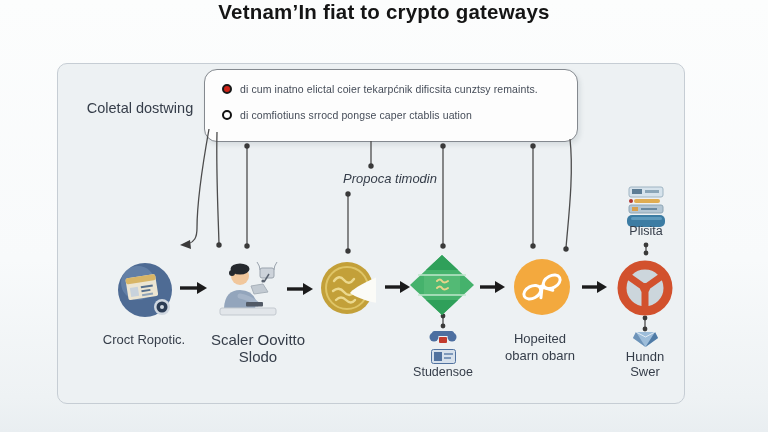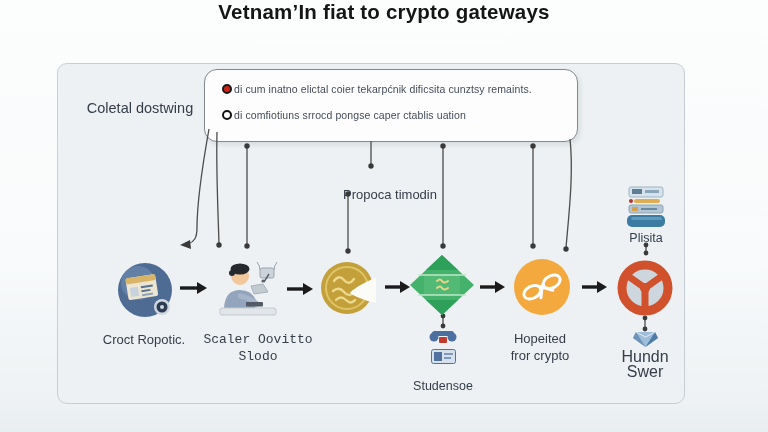--- a/index.html
+++ b/index.html
@@ -15,21 +15,21 @@
   }
   .panel{
     left:57px;top:63px;width:626px;height:339px;
     background:#edf1f3;border:1.2px solid #c6cdd4;border-radius:10px;
   }
   .callout{
     left:204px;top:69px;width:372px;height:71px;
     background:#fdfdfd;border:1.6px solid #84898f;border-radius:13px;
     box-shadow:2px 3px 5px rgba(60,70,80,.12);
   }
-  .bullet-row{position:absolute;left:17px;display:flex;align-items:center;gap:2px;}
+  .bullet-row{position:absolute;left:17px;display:flex;align-items:center;gap:8px;}
   .bullet{width:6px;height:6px;border-radius:50%;flex:0 0 auto;}
   .b-red{background:#cf2318;border:2.6px solid #181818;}
   .b-ring{background:#ffffff;border:2.6px solid #121212;}
   .bullet-text{font-size:10.5px;color:#454c58;letter-spacing:.1px;white-space:nowrap;}
   .lbl{position:absolute;color:#353d49;text-align:center;}
   .connectors, .arrows{position:absolute;left:0;top:0;pointer-events:none;}
 </style>
 </head>
 <body>
 
@@ -97,21 +97,21 @@
     <g fill="#1b1b1b">
       <polygon points="197,282 197,294 207,288"></polygon>
       <polygon points="303,283 303,295 313,289"></polygon>
       <polygon points="400,281 400,293 410,287"></polygon>
       <polygon points="495,281 495,293 505,287"></polygon>
       <polygon points="597,281 597,293 607,287"></polygon>
     </g>
   </svg>
 
   <div class="abs lbl" style="left:70px;top:100px;width:140px;font-size:14.5px;">Coletal dostwing</div>
-  <div class="abs lbl" style="left:330px;top:187px;width:120px;font-size:13px;">Propoca timodin</div>
+  <div class="abs lbl" style="left:330px;top:171px;width:120px;font-size:13px;font-style:italic;">Propoca timodin</div>
 
   <svg class="abs" style="left:117px;top:262px;" width="56" height="56" viewBox="0 0 56 56">
     <circle cx="28" cy="28" r="27" fill="#4e6b94"></circle>
     <circle cx="21" cy="21" r="17" fill="#7290b5" opacity=".55"></circle>
     <g transform="rotate(-9 26 26)">
       <rect x="10" y="14" width="30" height="22" rx="2" fill="#ece5d2"></rect>
       <rect x="10" y="14" width="30" height="6" rx="2" fill="#d8b566"></rect>
       <rect x="13" y="24" width="8" height="9" fill="#c8d2dc"></rect>
       <rect x="24" y="24" width="12" height="2" fill="#57708e"></rect>
       <rect x="24" y="28" width="9" height="2" fill="#57708e"></rect>
@@ -133,21 +133,21 @@
     <circle cx="47" cy="23" r="1.6" fill="#5a6370"></circle>
     <circle cx="24" cy="18" r="9" fill="#f1c79c"></circle>
     <ellipse cx="24" cy="11" rx="9.5" ry="5.5" fill="#26292e"></ellipse>
     <circle cx="16" cy="15" r="3" fill="#26292e"></circle>
     <path d="M8,50 q1,-18 16,-18 q13,0 17,13 l-2,5 z" fill="#93a5bc"></path>
     <path d="M24,38 q10,2 17,8" stroke="#a5b4c8" stroke-width="5" fill="none" stroke-linecap="round"></path>
     <path d="M38,36 l-3,-8 12,-2 5,8 z" fill="#c2cad2" stroke="#a8b1ba" stroke-width="1"></path>
     <rect x="30" y="44" width="17" height="4.5" rx="1" fill="#525a66"></rect>
     <rect x="4" y="50" width="56" height="7" rx="2" fill="#e2e6ea" stroke="#c3c9cf" stroke-width="1"></rect>
   </svg>
-  <div class="abs lbl" style="left:202px;top:331px;width:112px;font-size:13px;line-height:17px;font-family:Liberation Mono, monospace;">
+  <div class="abs lbl" style="left:202px;top:331px;width:112px;font-size:15px;line-height:17px;">
     <div>Scaler Oovitto</div>
     <div>Slodo</div>
   </div>
 
   <svg class="abs" style="left:320px;top:261px;" width="56" height="56" viewBox="0 0 56 56">
     <circle cx="27" cy="27" r="26" fill="#c3a039"></circle>
     <circle cx="27" cy="27" r="21" fill="none" stroke="#dfc567" stroke-width="2"></circle>
     <g stroke="#ecd98f" stroke-width="2.4" fill="none" stroke-linecap="round">
       <path d="M14,20 q5,-7 10,-1 t10,-1"></path>
       <path d="M13,30 q6,-5 11,1 t11,0"></path>
@@ -174,66 +174,66 @@
     <circle cx="23" cy="8" r="4.5" fill="#4d6fa0"></circle>
     <rect x="3" y="2" width="22" height="5" rx="2.5" fill="#4d6fa0"></rect>
     <rect x="10" y="8" width="8" height="6" rx="1" fill="#c23b2e"></rect>
   </svg>
   <svg class="abs" style="left:431px;top:349px;" width="25" height="15" viewBox="0 0 25 15">
     <rect x="0.5" y="0.5" width="24" height="14" rx="2" fill="#d7e1ec" stroke="#51729f"></rect>
     <rect x="3" y="3" width="8" height="9" fill="#51729f"></rect>
     <rect x="13" y="4" width="9" height="2" fill="#7e99bb"></rect>
     <rect x="13" y="8" width="7" height="2" fill="#7e99bb"></rect>
   </svg>
-  <div class="abs lbl" style="left:387px;top:378px;width:112px;font-size:12.5px;line-height:16px;">
+  <div class="abs lbl" style="left:387px;top:364px;width:112px;font-size:12.5px;line-height:16px;">
     <div>Studensoe</div>
   </div>
 
   <svg class="abs" style="left:513px;top:258px;" width="58" height="58" viewBox="0 0 58 58">
     <circle cx="29" cy="29" r="28" fill="#f3a93e"></circle>
     <g transform="rotate(-28 29 29)" stroke="#ffffff" stroke-width="3" fill="none" stroke-linecap="round">
       <ellipse cx="18" cy="29" rx="9" ry="6"></ellipse>
       <ellipse cx="40" cy="29" rx="9" ry="6"></ellipse>
       <path d="M29,29 l-6,9"></path>
       <path d="M29,29 l8,8"></path>
     </g>
     <circle cx="29" cy="29" r="2.6" fill="#ffffff"></circle>
   </svg>
   <div class="abs lbl" style="left:484px;top:330px;width:112px;font-size:13px;line-height:17px;">
     <div>Hopeited</div>
-    <div>fror crypto</div>
+    <div>obarn obarn</div>
   </div>
 
   <svg class="abs" style="left:626px;top:186px;" width="40" height="46" viewBox="0 0 40 46">
     <rect x="3" y="1" width="34" height="10" rx="2" fill="#d6e3ec" stroke="#9fb4c2" stroke-width="1"></rect>
     <rect x="6" y="3" width="10" height="5" fill="#5d7d95"></rect>
     <rect x="19" y="4" width="14" height="3" fill="#8ba6b8"></rect>
     <circle cx="5" cy="15" r="2" fill="#b03530"></circle>
     <rect x="8" y="13" width="26" height="4" rx="2" fill="#e0ad52"></rect>
     <rect x="3" y="19" width="34" height="8" rx="2" fill="#b3c6d4" stroke="#8fa6b5" stroke-width="1"></rect>
     <rect x="6" y="21" width="6" height="4" fill="#d8a04e"></rect>
     <rect x="15" y="22" width="16" height="2" fill="#6b8aa0"></rect>
     <rect x="1" y="29" width="38" height="12" rx="5" fill="#3c7ca3"></rect>
     <rect x="5" y="31" width="31" height="3" rx="1.5" fill="#5e9abd"></rect>
   </svg>
-  <div class="abs lbl" style="left:611px;top:231px;width:70px;font-size:12.5px;">Plisita</div>
+  <div class="abs lbl" style="left:611px;top:224px;width:70px;font-size:12.5px;">Plisita</div>
   <svg class="abs" style="left:617px;top:260px;" width="56" height="56" viewBox="0 0 56 56">
     <circle cx="28" cy="28" r="23" fill="#ccd6dc"></circle>
     <circle cx="28" cy="28" r="23" fill="none" stroke="#d2512d" stroke-width="9"></circle>
     <g stroke="#d2512d" stroke-width="7" stroke-linecap="round">
       <line x1="28" y1="28" x2="28" y2="48"></line>
       <line x1="28" y1="28" x2="11" y2="16"></line>
       <line x1="28" y1="28" x2="45" y2="16"></line>
     </g>
     <circle cx="28" cy="28" r="5" fill="#d2512d"></circle>
   </svg>
   <svg class="abs" style="left:632px;top:331px;" width="27" height="17" viewBox="0 0 27 17">
     <polygon points="4,1 23,1 26,7 13.5,16 1,7" fill="#9dbdda"></polygon>
     <polygon points="4,1 13.5,16 1,7" fill="#6d93b8"></polygon>
     <polygon points="23,1 26,7 13.5,16" fill="#4f7ba6"></polygon>
     <polyline points="4,1 13.5,6 23,1" fill="none" stroke="#ffffff" stroke-width="1" opacity=".7"></polyline>
   </svg>
-  <div class="abs lbl" style="left:610px;top:349px;width:70px;font-size:16px;line-height:15px;">
+  <div class="abs lbl" style="left:610px;top:349px;width:70px;font-size:13px;line-height:15px;">
     <div>Hundn</div>
     <div>Swer</div>
   </div>
 
 </div>
 
 </body></html>

